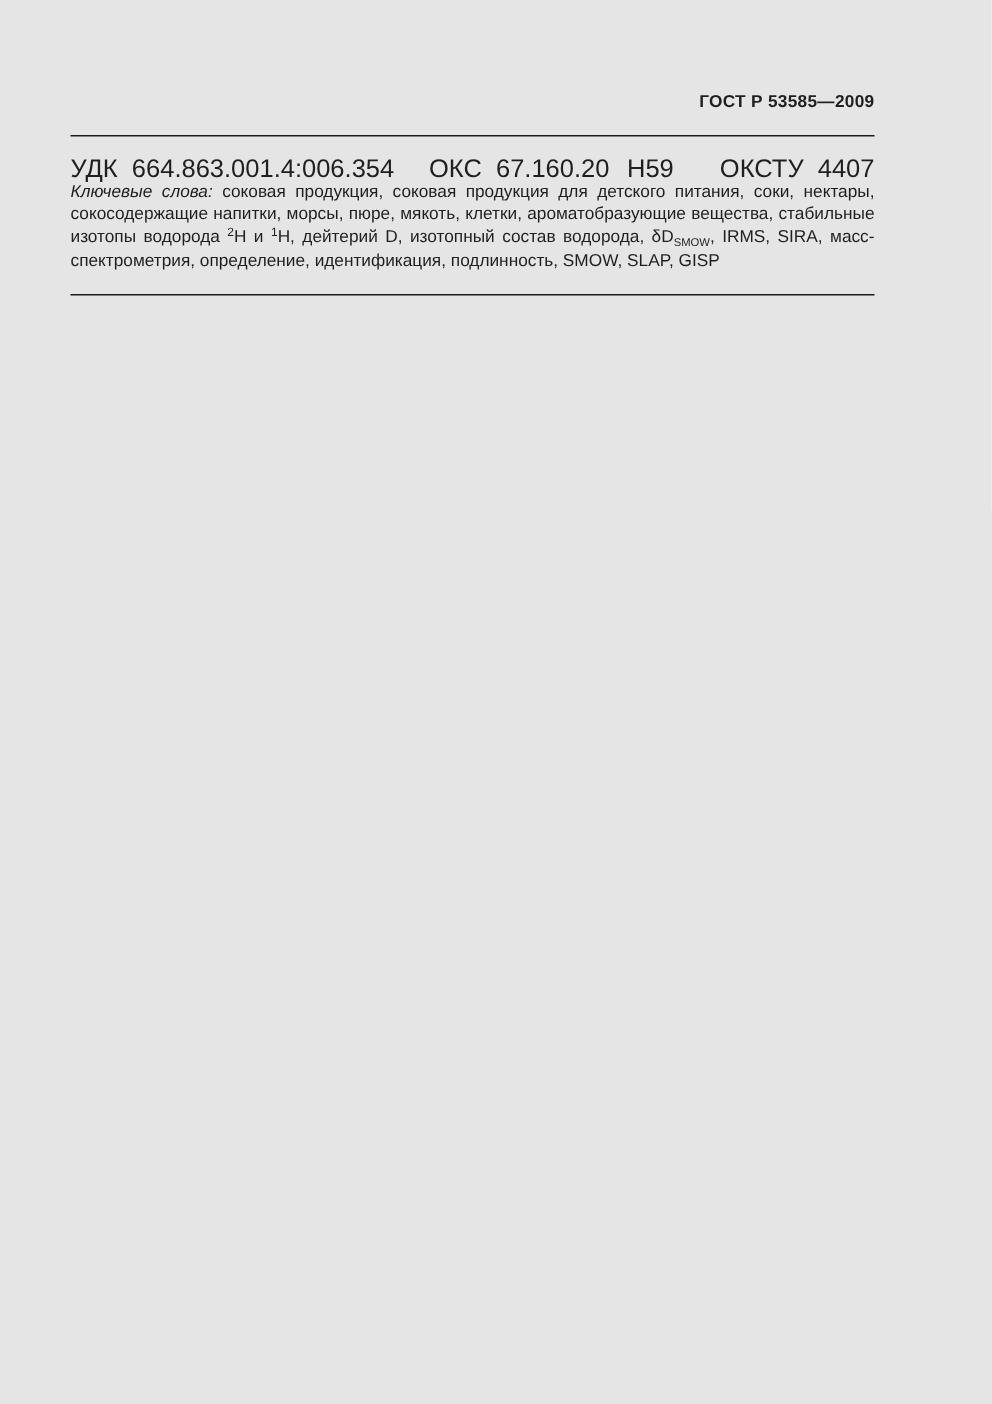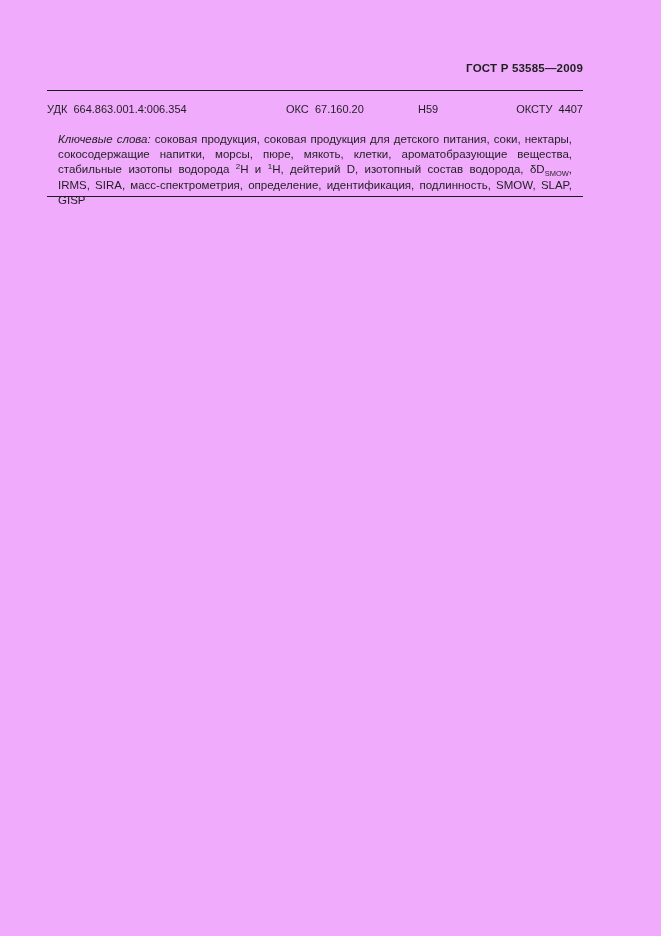--- a/index.html
+++ b/index.html
@@ -11,21 +11,21 @@
     height: 936px;
     background: #fbfbfb;
     font-family: "Liberation Sans", sans-serif;
     color: #1f1f1f;
     position: relative;
     overflow: hidden;
   }
   .page {
     position: absolute;
     inset: 0;
-    background: #f0abfc;
+    background: #e5e5e5;
   }
   .gost-header {
     position: absolute;
     top: 62px;
     left: 47px;
     right: 78px;
     text-align: right;
     font-size: 11.5px;
     font-weight: bold;
     letter-spacing: 0.2px;
@@ -38,33 +38,33 @@
     height: 0;
   }
   .rule-top { top: 90px; }
   .rule-bottom { top: 196px; }
   .class-row {
     position: absolute;
     top: 103px;
     left: 47px;
     right: 78px;
     height: 14px;
-    font-size: 11px;
+    font-size: 17px;
   }
   .class-row span { white-space: pre; position: absolute; top: 0; }
   .cell-udk  { left: 0; }
   .cell-oks  { left: 215px; margin-left: 24px; }
   .cell-n    { left: 371px; }
   .cell-okstu { right: 0; }
   .keywords {
     position: absolute;
     top: 121px;
     left: 47px;
     right: 78px;
-    margin: 11px;
+    margin: 0;
     font-size: 11.5px;
     line-height: 15.2px;
     text-align: justify;
   }
   .kw-label { font-style: italic; }
   .keywords sup {
     font-size: 8px;
     line-height: 0;
     vertical-align: 4px;
   }

